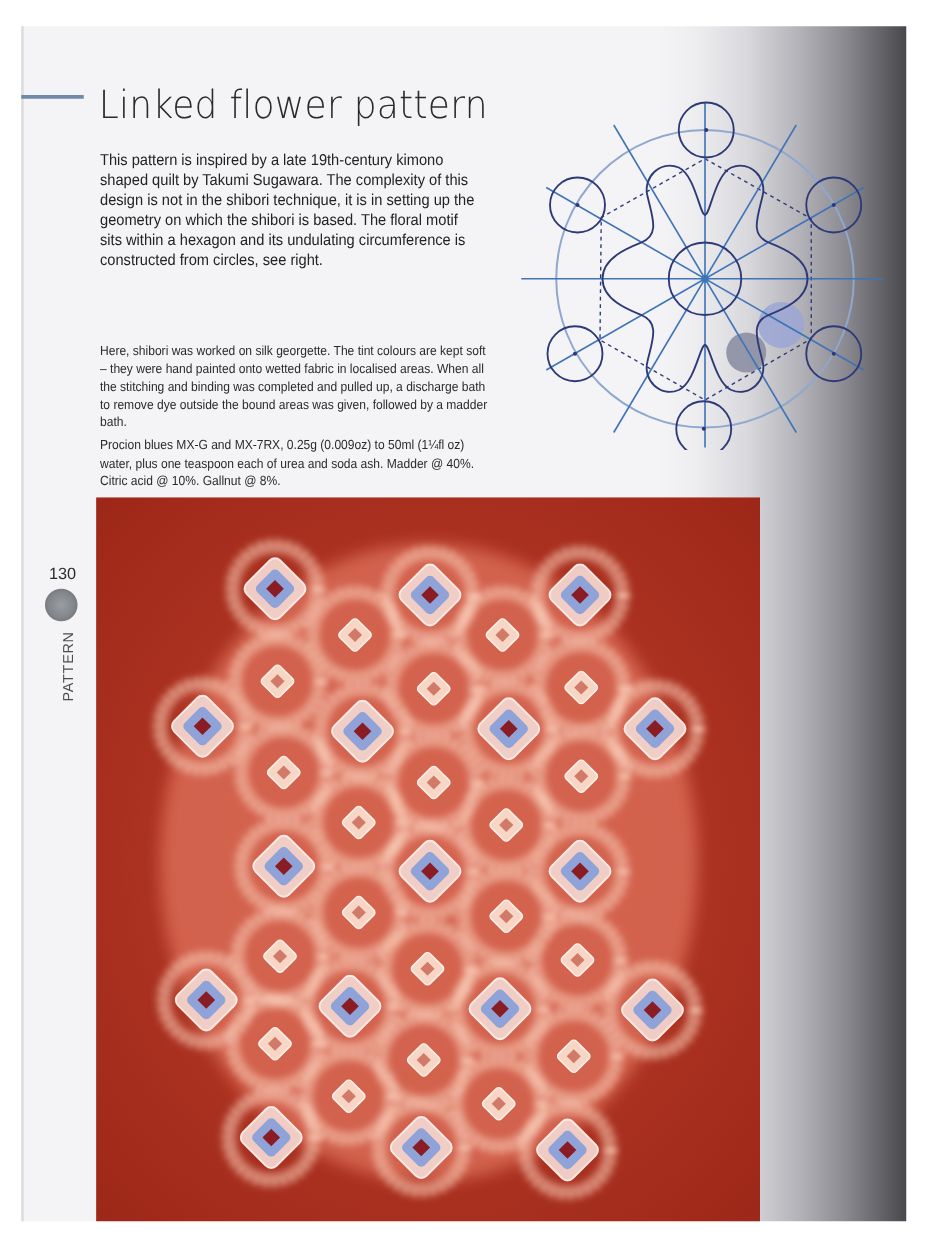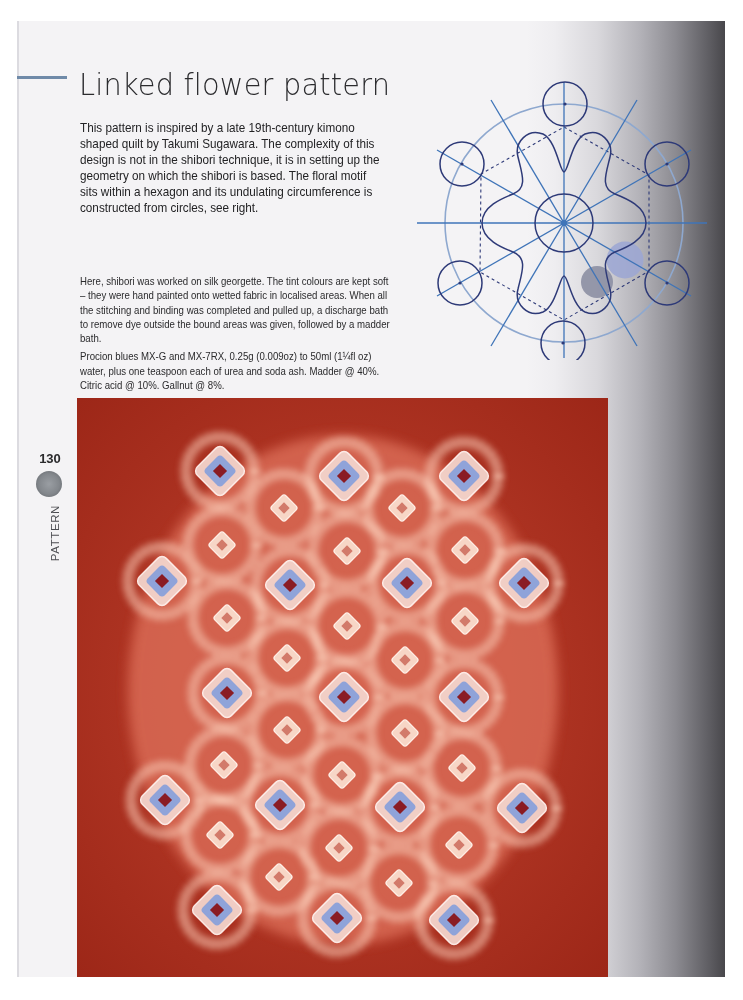--- a/index.html
+++ b/index.html
@@ -5,21 +5,21 @@
   html,body{margin:0;padding:0;background:#ffffff;}
   body{width:743px;height:1000px;position:relative;overflow:hidden;font-family:"DejaVu Sans",sans-serif;}
   .page{position:absolute;left:17px;top:21px;width:708px;height:956px;
     background:linear-gradient(to right,#f4f3f5 0%,#f4f3f5 72%,#eeedf0 76%,#d9d8dc 82%,#b3b2b8 88%,#8c8b91 93%,#5c5b60 98%,#48474b 100%);}
   .page-edge{position:absolute;left:17px;top:21px;width:2px;height:956px;background:#dcdbe0;}
   .rule{position:absolute;left:17px;top:76px;width:50px;height:3px;background:#6f8aa8;}
   .title{position:absolute;left:79px;top:66px;font-family:"DejaVu Sans",sans-serif;font-weight:200;font-size:31px;letter-spacing:0.2px;color:#2b2b2e;white-space:nowrap;transform:scaleX(0.93);transform-origin:left top;}
   .intro{position:absolute;left:80px;top:120px;width:330px;font-family:"Liberation Sans",sans-serif;font-size:12.6px;line-height:16.1px;color:#232325;transform:scaleX(0.93);transform-origin:left top;}
   .details{position:absolute;left:80px;top:274px;width:345px;font-family:"Liberation Sans",sans-serif;font-size:10.6px;line-height:14.3px;color:#2a2a2c;transform:scaleX(0.91);transform-origin:left top;}
   .details p{margin:0 0 4px 0;}
-  .folio{position:absolute;left:30px;top:451px;width:40px;text-align:center;font-family:"Liberation Sans",sans-serif;font-weight:bold;font-size:13px;color:#2a2a2c;}
+  .folio{position:absolute;left:30px;top:451px;width:40px;text-align:center;font-family:"Liberation Sans",sans-serif;font-weight:normal;font-size:13px;color:#2a2a2c;}
   .tab-dot{position:absolute;left:36px;top:471px;width:26px;height:26px;border-radius:50%;
     background:radial-gradient(circle at 50% 50%,#9a9ea3 0%,#83878c 55%,#5f6267 100%);}
   .section-label{position:absolute;left:49px;top:505px;transform:rotate(-90deg) translate(-100%,0);transform-origin:left top;font-family:"Liberation Sans",sans-serif;font-size:11.5px;letter-spacing:0.6px;color:#4c4d52;white-space:nowrap;}
   .diagram{position:absolute;left:410px;top:75px;width:310px;height:285px;}
   .photo{position:absolute;left:77px;top:398px;width:531px;height:579px;overflow:hidden;background:#a52c1c;}
   .photo svg{display:block;}
 </style>
 </head>
 <body>
 

